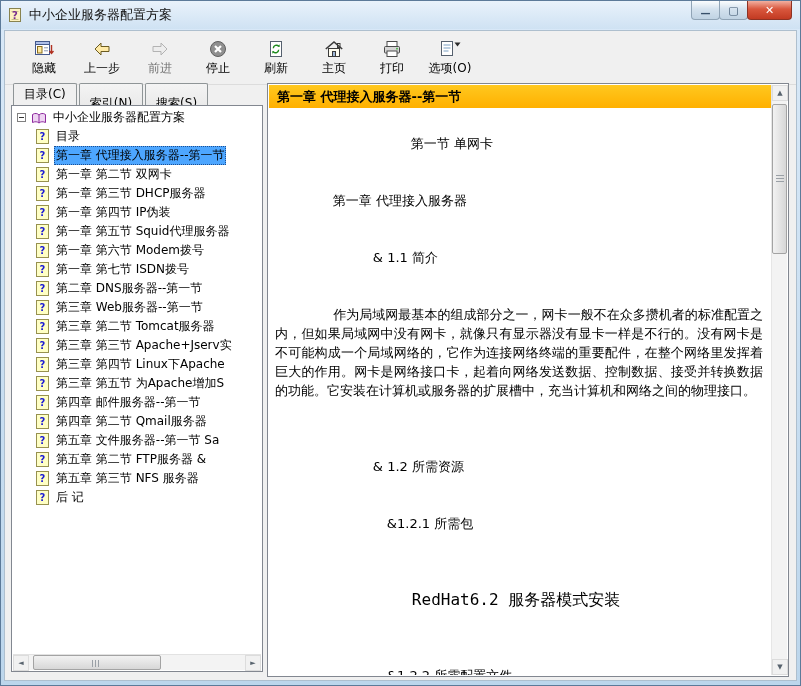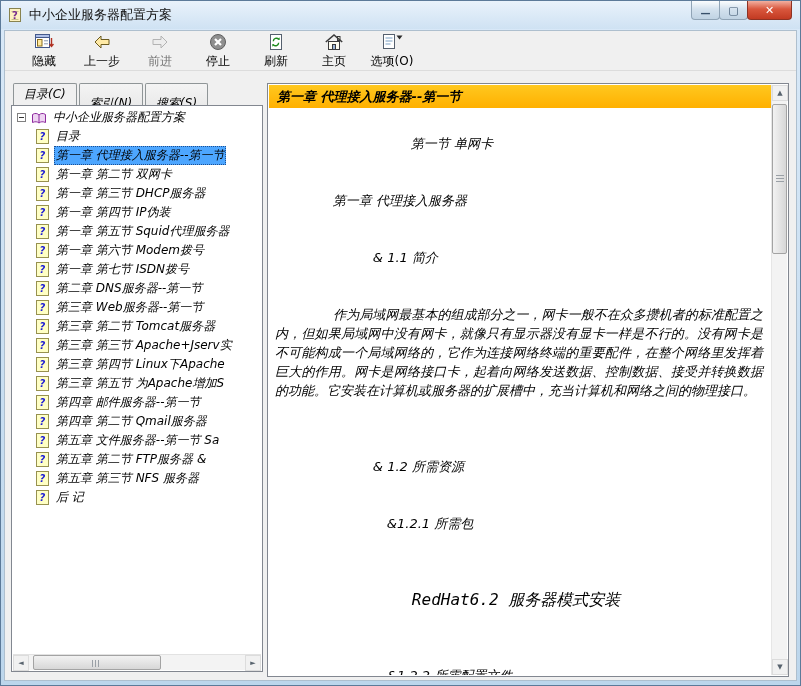--- a/index.html
+++ b/index.html
@@ -24,30 +24,30 @@
   .win-btn.max::after { content:"▢"; font-size:11px; }
   .win-btn.close { width:45px; color:#fff;
     background:linear-gradient(#f2b0a0,#d9573d 45%,#c23a22);
     border-color:#8e3223; }
   .win-btn.close::after { content:"✕"; font-weight:bold; font-size:11px; }
 
   
   .client { position:absolute; top:29px; left:3px; right:3px; bottom:4px;
     background:#f0f0f0; border:1px solid #aebfce; }
 
-  .toolbar { position:absolute; top:0; left:0; right:0; height:40px;
+  .toolbar { position:absolute; top:0; left:0; right:0; height:54px;
     display:flex; align-items:center; padding-left:10px;
     border-bottom:1px solid #dcdcdc; background:#f0f0f0; }
   .tb-btn { width:58px; height:42px; display:flex; flex-direction:column;
     align-items:center; justify-content:center; gap:1px; border:1px solid transparent; }
   .tb-icon { height:20px; display:flex; align-items:flex-end; }
   .tb-label { font-size:12px; color:#000; white-space:nowrap; }
   .tb-btn.disabled .tb-label { color:#737373; }
 
-  .workspace { position:absolute; top:47px; left:0; right:0; bottom:0;font-style:italic; }
+  .workspace { position:absolute; top:47px; left:0; right:0; bottom:0; }
 
   
   .left-pane { position:absolute; left:6px; top:5px; width:252px; bottom:8px; }
   .tabs { display:flex; height:22px; padding-left:2px; }
   .tab { height:39px; padding:0 10px; margin-right:2px; font-size:12px;
     display:flex; align-items:center;
     border:1px solid #8f9597; border-bottom:none; border-radius:2px 2px 0 0;
     background:linear-gradient(#f4f4f4,#e2e2e2); color:#000; }
   .tab.active { height:22px; background:#f0f0f0; position:relative; z-index:2; }
   .tree-box { position:absolute; top:22px; left:0; right:0; bottom:0;
@@ -201,20 +201,31 @@
             <svg width="20" height="20" viewBox="0 0 20 20">
               <rect x="13.5" y="4.5" width="2.5" height="4" fill="#fffdf0" stroke="#3a3a3a"></rect>
               <path d="M1.8 10 L10 3 L18.2 10" fill="none" stroke="#3a3a3a" stroke-width="1.6"></path>
               <rect x="4.5" y="9.5" width="11" height="8" fill="#fffdf0" stroke="#3a3a3a"></rect>
               <rect x="8.5" y="12.5" width="3" height="5" fill="#9db6d6" stroke="#3a3a3a"></rect>
             </svg>
           </span>
           <span class="tb-label">主页</span>
         </div>
 
+        <div class="tb-btn">
+          <span class="tb-icon">
+            <svg width="20" height="20" viewBox="0 0 20 20">
+              <rect x="5" y="2.5" width="10" height="5.5" fill="#fff" stroke="#4a4a4a"></rect>
+              <rect x="2.5" y="7.5" width="15" height="6.5" rx="1" fill="#d6d6d6" stroke="#4a4a4a"></rect>
+              <circle cx="15" cy="9.7" r="0.9" fill="#3fae3f"></circle>
+              <rect x="5" y="12" width="10" height="5.5" fill="#fff" stroke="#4a4a4a"></rect>
+            </svg>
+          </span>
+          <span class="tb-label">打印</span>
+        </div>
 
         <div class="tb-btn">
           <span class="tb-icon">
             <svg width="24" height="20" viewBox="0 0 24 20">
               <rect x="3.5" y="2.5" width="11" height="14" fill="#fff" stroke="#55606e"></rect>
               <path d="M5.5 6 h7 M5.5 9 h7 M5.5 12 h5" stroke="#7aa0c4" stroke-width="1.2"></path>
               <path d="M16.5 3.5 h6 l-3 4 Z" fill="#2b2b2b"></path>
             </svg>
           </span>
           <span class="tb-label">选项(O)</span>

